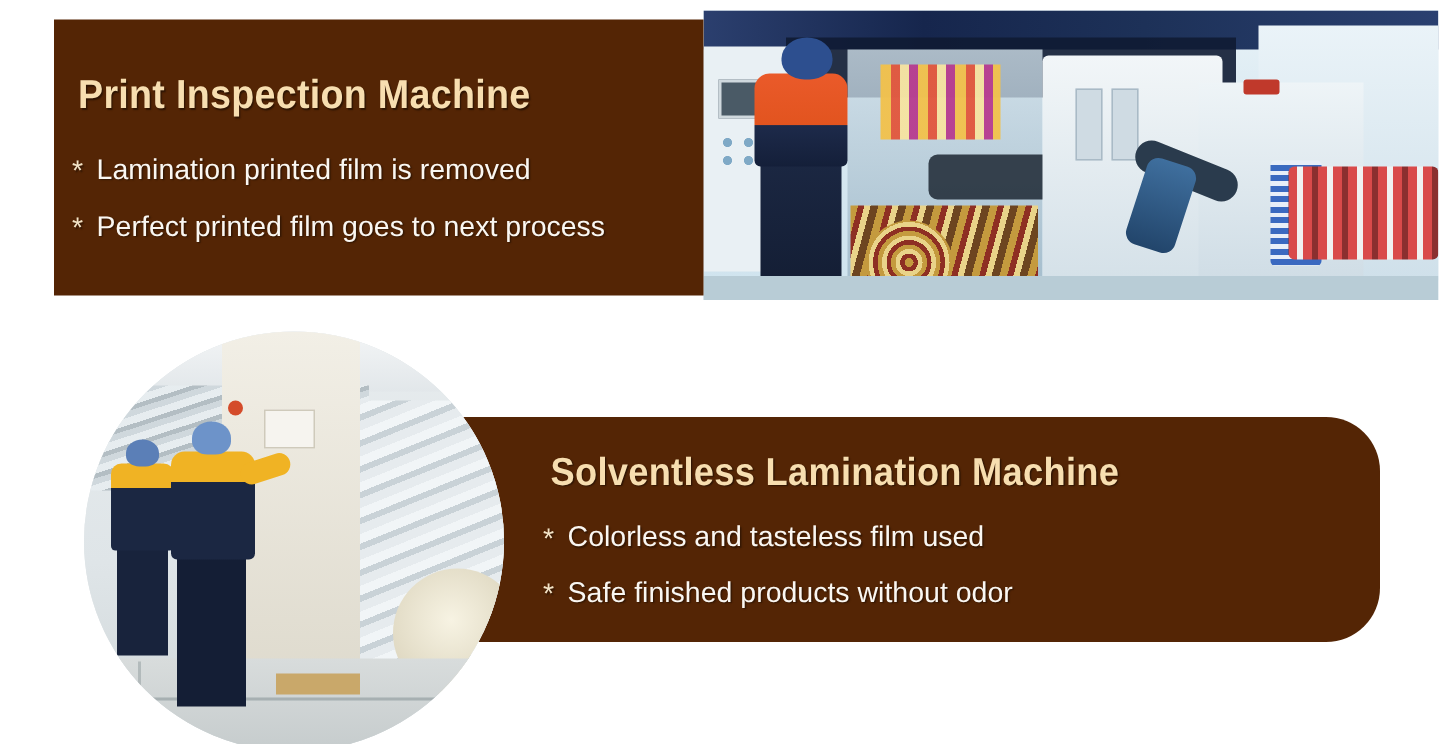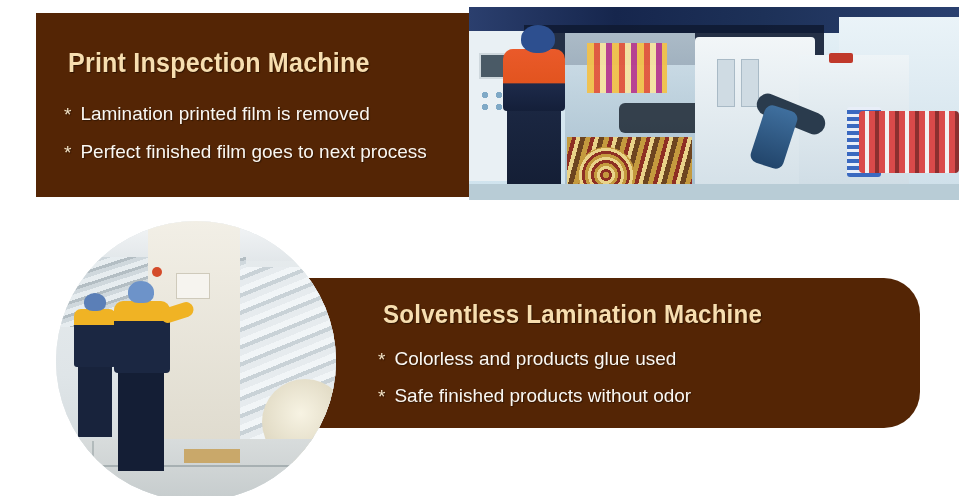--- a/index.html
+++ b/index.html
@@ -56,21 +56,21 @@
   .star { color:#F3E3C6; font-size:19px; line-height:1; padding-top:2px; }
 
   .top-title   { position:absolute; left:52px;  top:48px; font-size:27px; }
   .top-b1      { position:absolute; left:48px;  top:103px; }
   .top-b2      { position:absolute; left:48px;  top:141px; }
 
   .bot-title   { position:absolute; left:367px; top:299px; font-size:26px; }
   .bot-b1      { position:absolute; left:362px; top:348px; }
   .bot-b2      { position:absolute; left:362px; top:385px; }
 
-  .txt-layer { position:absolute; inset:0; z-index:6; pointer-events:none;margin-left:16px; }
+  .txt-layer { position:absolute; inset:0; z-index:6; pointer-events:none; }
   .txt-layer > * { pointer-events:auto; }
 
   
   .ph { position:absolute; }
   
   .t-bg      { inset:0; background:linear-gradient(180deg,#e8f2f7 0%,#d7e8f1 45%,#cfe3ee 100%); }
   .t-ceiling { left:0; top:0; width:100%; height:26px; background:linear-gradient(90deg,#2b3f6e,#16264d 30%,#1d3158 60%,#2a4070); }
   .t-ceil2   { left:55px; top:18px; width:300px; height:40px; background:#101b33; opacity:.9; }
   .t-wallR   { right:0; top:10px; width:120px; height:170px; background:linear-gradient(180deg,#eaf3f8,#cfe0ea); }
   .t-panelL  { left:0; top:24px; width:66px; height:150px; background:#e9f0f4; }
@@ -188,28 +188,28 @@
 
     <div class="title top-title">Print Inspection Machine</div>
 
     <div class="bullet-line top-b1">
       <span class="star">*</span>
       <span>Lamination printed film is removed</span>
     </div>
 
     <div class="bullet-line top-b2">
       <span class="star">*</span>
-      <span>Perfect finished film goes to next process</span>
+      <span>Perfect printed film goes to next process</span>
     </div>
 
     <div class="title bot-title">Solventless Lamination Machine</div>
 
     <div class="bullet-line bot-b1">
       <span class="star">*</span>
-      <span>Colorless and products glue used</span>
+      <span>Colorless and tasteless film used</span>
     </div>
 
     <div class="bullet-line bot-b2">
       <span class="star">*</span>
       <span>Safe finished products without odor</span>
     </div>
 
   </div>
 </div>
 

